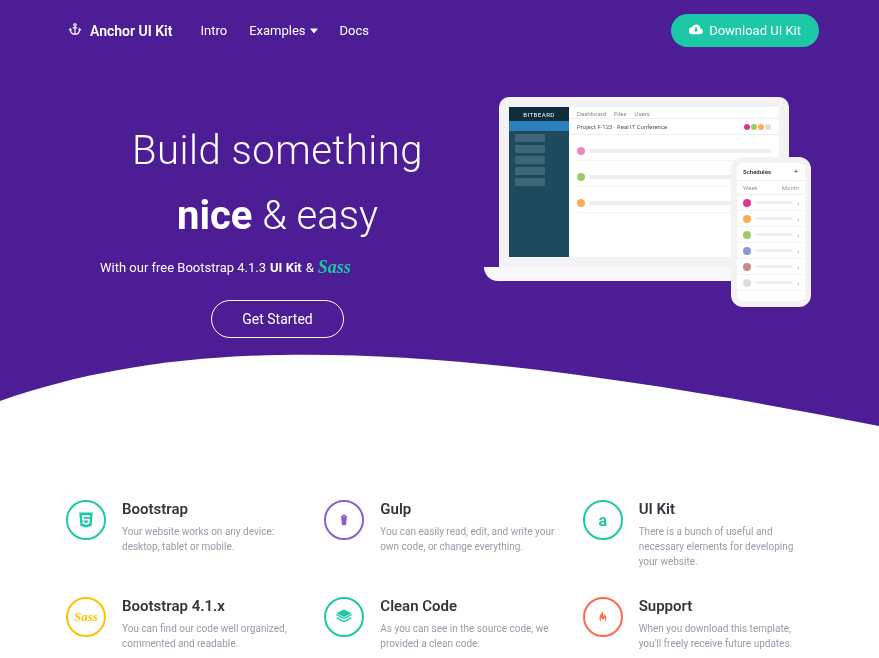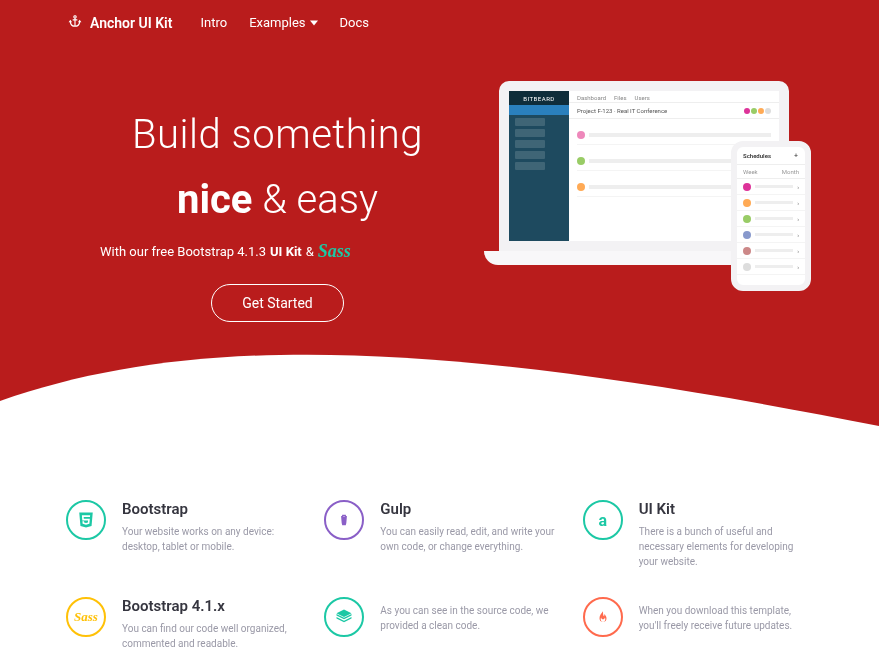--- a/index.html
+++ b/index.html
@@ -3,21 +3,21 @@
 <meta charset="utf-8">
 <style>
   * { box-sizing: border-box; margin: 0; padding: 0; }
   body {
     font-family: -apple-system, BlinkMacSystemFont, "Segoe UI", Roboto, "Helvetica Neue", Arial, sans-serif;
     color: #fff;
     background: #fff;
     width: 879px;
   }
   .hero {
-    background: #b91c1c;
+    background: #4c1d95;
     position: relative;
     height: 440px;
     overflow: hidden;
   }
   .navbar {
     display: flex;
     align-items: center;
     padding: 14px 60px 10px 68px;
   }
   .brand {
@@ -197,20 +197,28 @@
       <span class="nav-link">Intro</span>
       <span class="nav-link">
         <span>Examples</span>
         <span>
           <svg width="8" height="8" viewBox="0 0 10 6" fill="#fff">
               <path d="M0 0l5 6 5-6z"></path>
             </svg>
         </span>
       </span>
       <span class="nav-link">Docs</span>
+    </div>
+    <div class="download-btn">
+      <span>
+        <svg width="14" height="14" viewBox="0 0 24 24" fill="#fff">
+            <path d="M19.35 10.04A7.49 7.49 0 0 0 5.07 9 6 6 0 0 0 6 21h13a5 5 0 0 0 .35-9.96zM12 17l-4-4h2.5V9h3v4H16z"></path>
+          </svg>
+      </span>
+      <span>Download UI Kit</span>
     </div>
   </div>
 
   <div class="hero-content">
     <div class="hero-left">
       <div class="hero-title-1">Build something</div>
       <div class="hero-title-2">
         <span class="bold">nice</span><span> &amp; easy</span>
       </div>
       <div class="hero-sub">
@@ -355,28 +363,30 @@
     </div>
   </div>
 
   <div class="feature">
     <div class="feat-icon ic-teal">
       <svg width="18" height="18" viewBox="0 0 24 24" fill="currentColor">
           <path d="M12 2L2 7l10 5 10-5-10-5zm0 11L2 8v2l10 5 10-5V8l-10 5zm0 4L2 12v2l10 5 10-5v-2l-10 5z"></path>
         </svg>
     </div>
     <div>
+      <div class="feat-title">Clean Code</div>
       <div class="feat-desc">As you can see in the source code, we provided a clean code.</div>
     </div>
   </div>
 
   <div class="feature">
     <div class="feat-icon ic-orange">
       <svg width="14" height="16" viewBox="0 0 24 24" fill="currentColor">
           <path d="M12 2C9 6 6 9 6 14a6 6 0 0 0 12 0c0-3-2-4-3-7-1 2-1 3-1 4-2-1-2-5-2-9zm0 18a4 4 0 0 1-4-4c0-1 0-2 1-3 0 2 1 3 3 3s3-1 3-3c1 1 1 2 1 3a4 4 0 0 1-4 4z"></path>
         </svg>
     </div>
     <div>
+      <div class="feat-title">Support</div>
       <div class="feat-desc">When you download this template, you'll freely receive future updates.</div>
     </div>
   </div>
 
 </div>
 
 </body></html>

